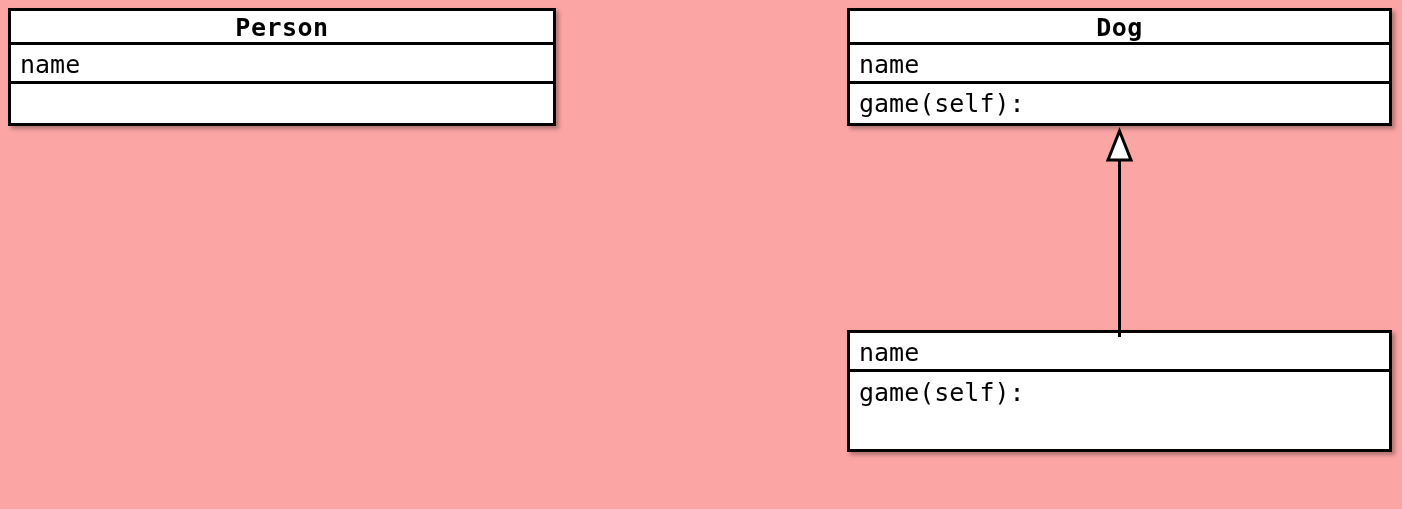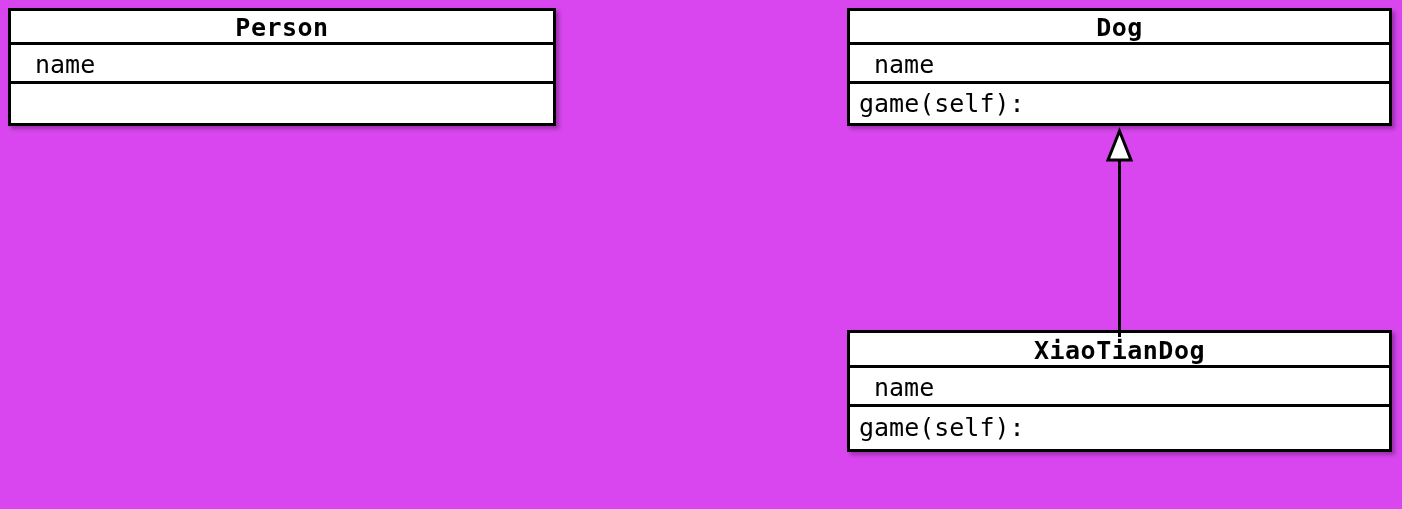--- a/index.html
+++ b/index.html
@@ -8,21 +8,21 @@
     padding: 0;
     background: #ffffff;
   }
   body {
     font-family: "DejaVu Sans Mono", "Liberation Mono", monospace;
   }
   #canvas {
     position: relative;
     width: 1402px;
     height: 509px;
-    background: #d946ef;
+    background: #fca5a5;
     overflow: hidden;
   }
 
   
   .uml-class {
     position: absolute;
     background: #ffffff;
     border: 3px solid #000000;
     box-sizing: border-box;
     box-shadow: 3px 3px 4px rgba(0,0,0,0.30);
@@ -38,21 +38,21 @@
     border-bottom: 3px solid #000000;
     box-sizing: border-box;
     white-space: nowrap;
     overflow: hidden;
   }
   .uml-attrs {
     height: 39px;
     line-height: 39px;
     border-bottom: 3px solid #000000;
     box-sizing: border-box;
-    padding-left: 24px;
+    padding-left: 9px;
     font-size: 25px;
     color: #000000;
     white-space: nowrap;
     overflow: hidden;
   }
   .uml-methods {
     height: 39px;
     line-height: 39px;
     box-sizing: border-box;
     padding-left: 9px;
@@ -108,21 +108,20 @@
     <div class="uml-attrs">name</div>
   </div>
 
   <div class="uml-class" id="box-dog">
     <div class="uml-title">Dog</div>
     <div class="uml-attrs">name</div>
     <div class="uml-methods">game(self):</div>
   </div>
 
   <div class="uml-class" id="box-xiaotiandog">
-    <div class="uml-title">XiaoTianDog</div>
     <div class="uml-attrs">name</div>
     <div class="uml-methods">game(self):</div>
   </div>
 
   <svg id="generalization" viewBox="0 0 60 212">
 
     <line x1="29.5" y1="35" x2="29.5" y2="212" stroke="#000000" stroke-width="3"></line>
 
     <polygon points="29.5,6 41,35 18,35" fill="#ffffff" stroke="#000000" stroke-width="3" stroke-linejoin="miter"></polygon>
   </svg>

